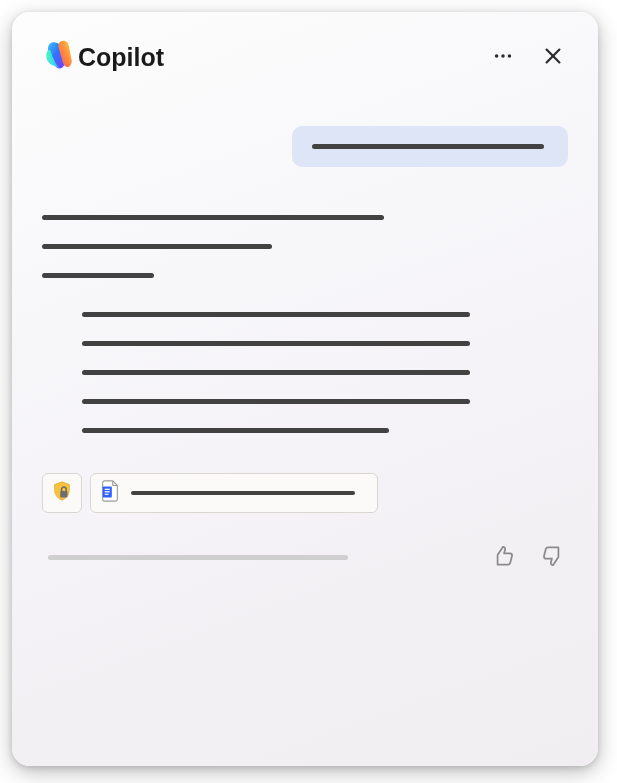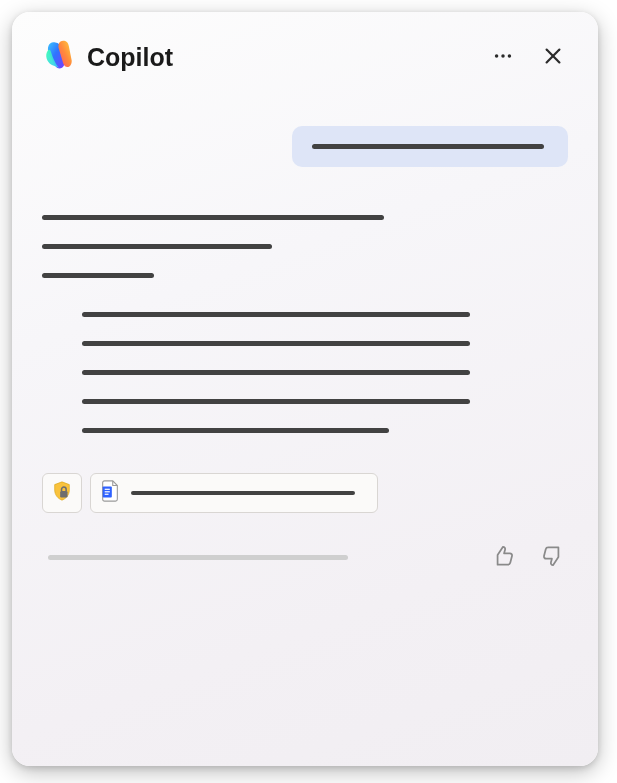--- a/index.html
+++ b/index.html
@@ -30,21 +30,21 @@
     }
     .header {
       display: flex;
       align-items: center;
       justify-content: space-between;
       margin-bottom: 50px;
     }
     .brand {
       display: flex;
       align-items: center;
-      gap: 11px;
+      gap: 2px;
     }
     .brand-title {
       font-size: 25px;
       font-weight: 600;
       color: #1a1a1a;
     }
     .header-actions {
       display: flex;
       align-items: center;
       gap: 20px;

